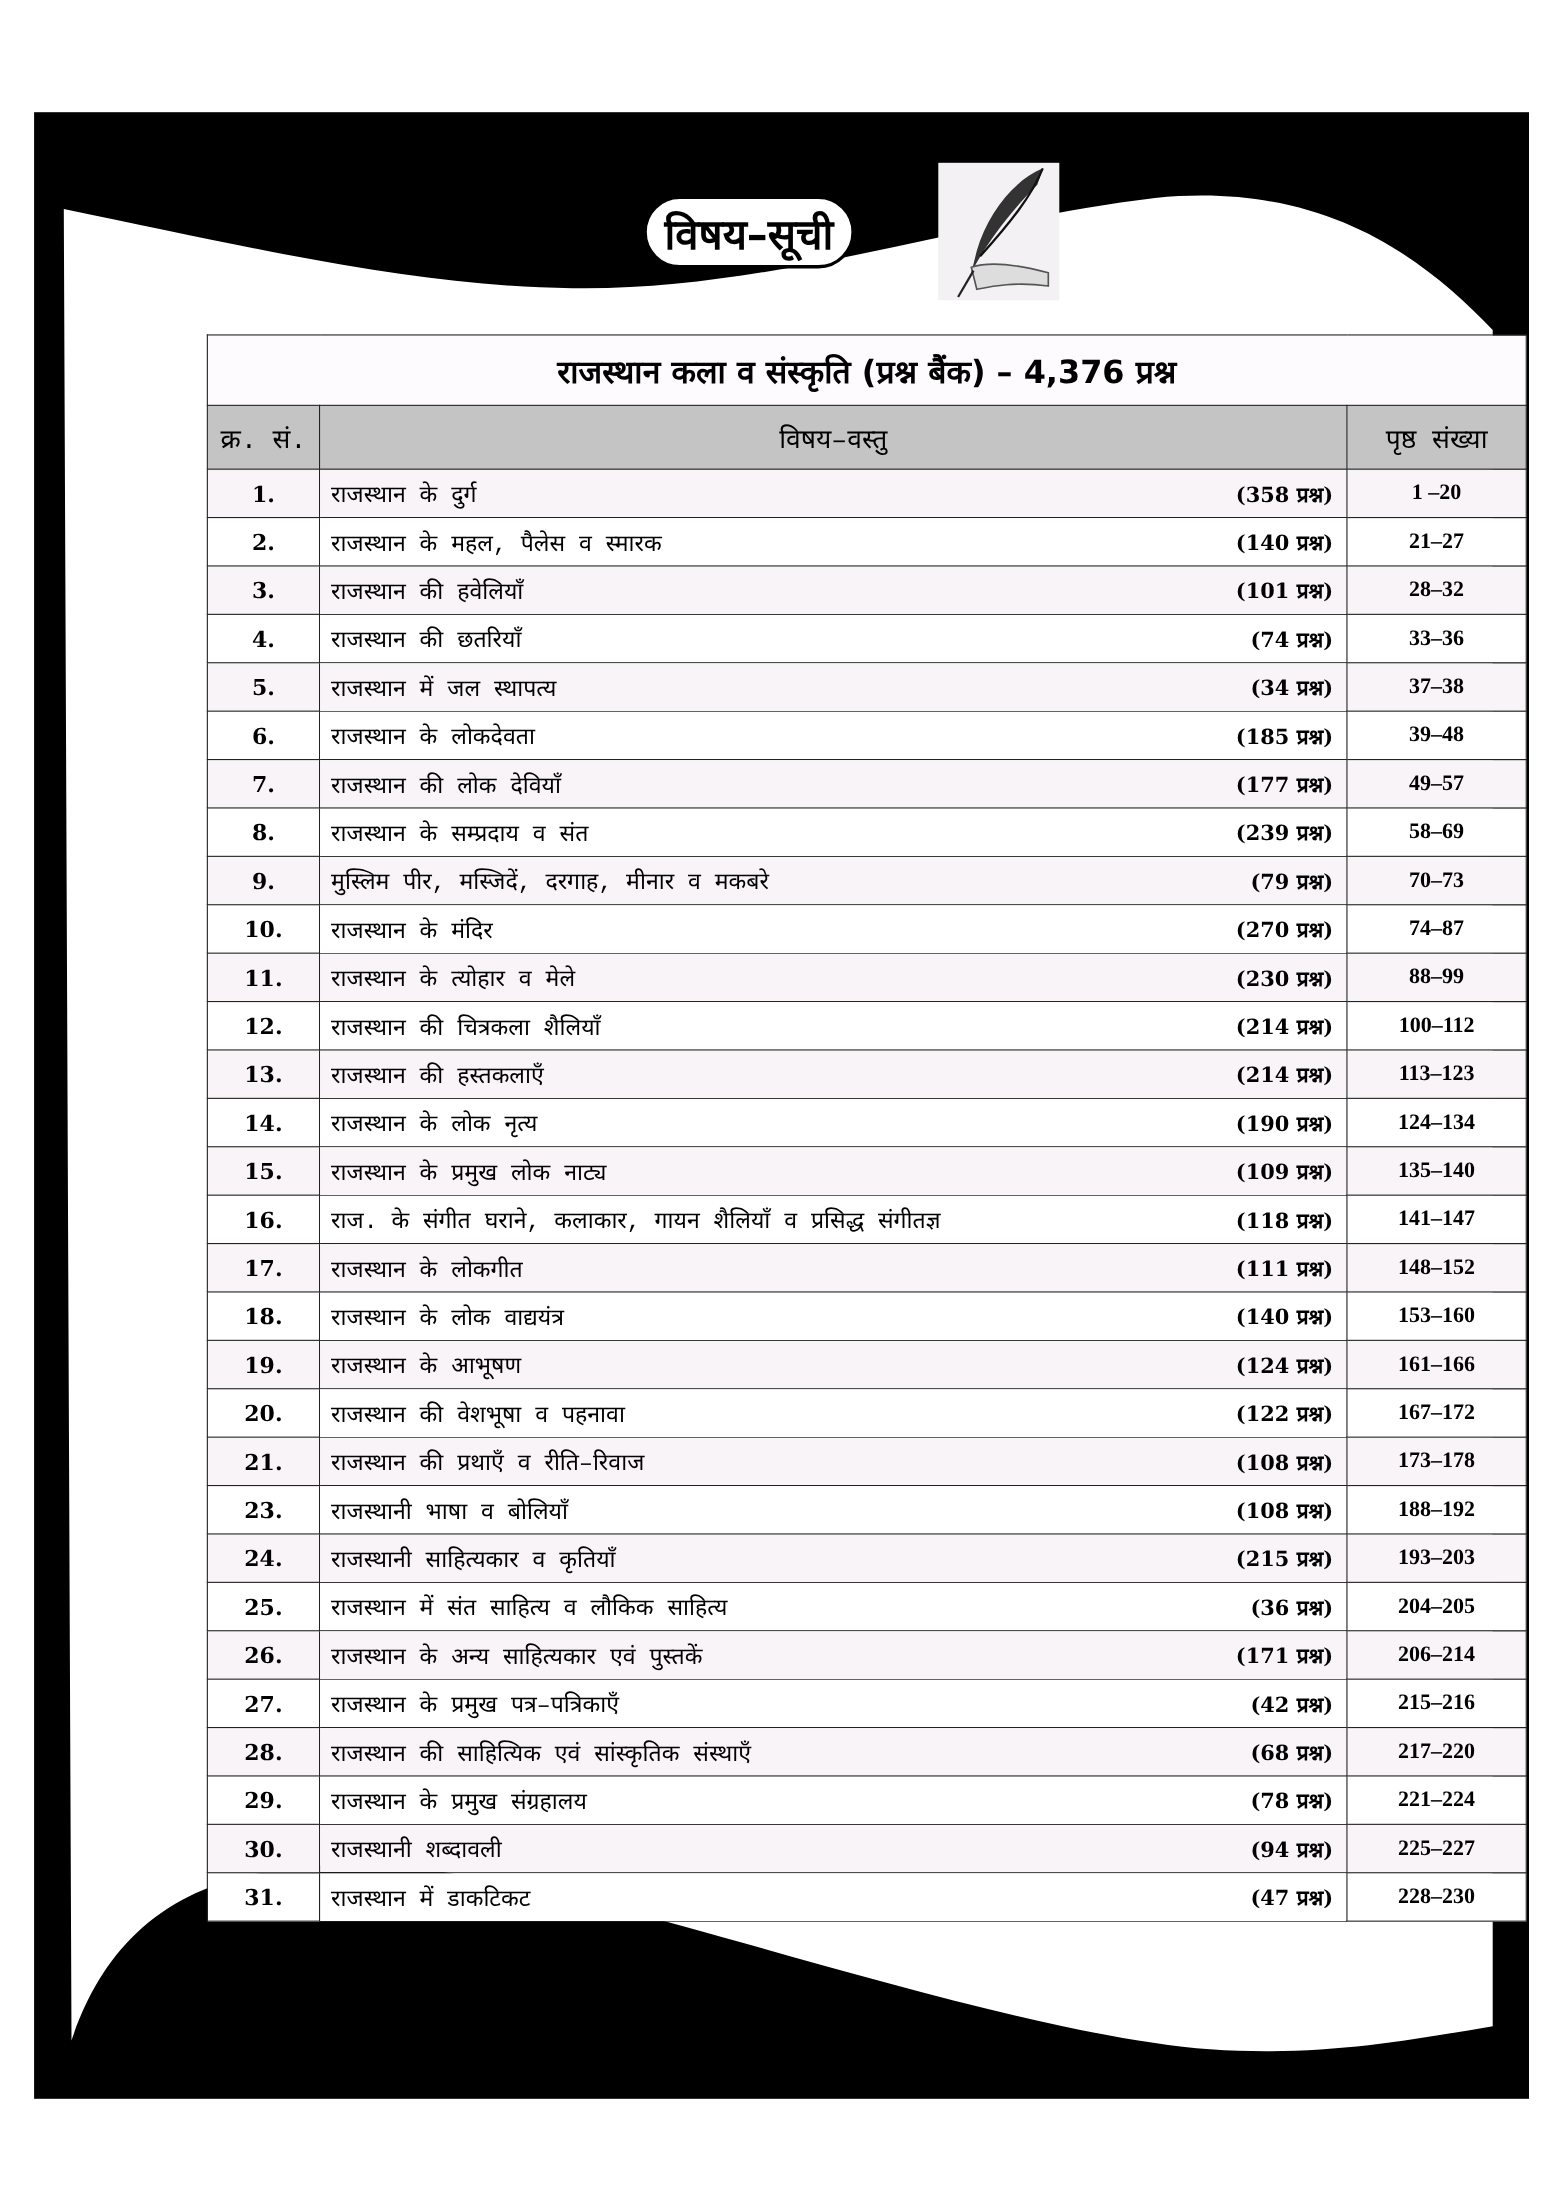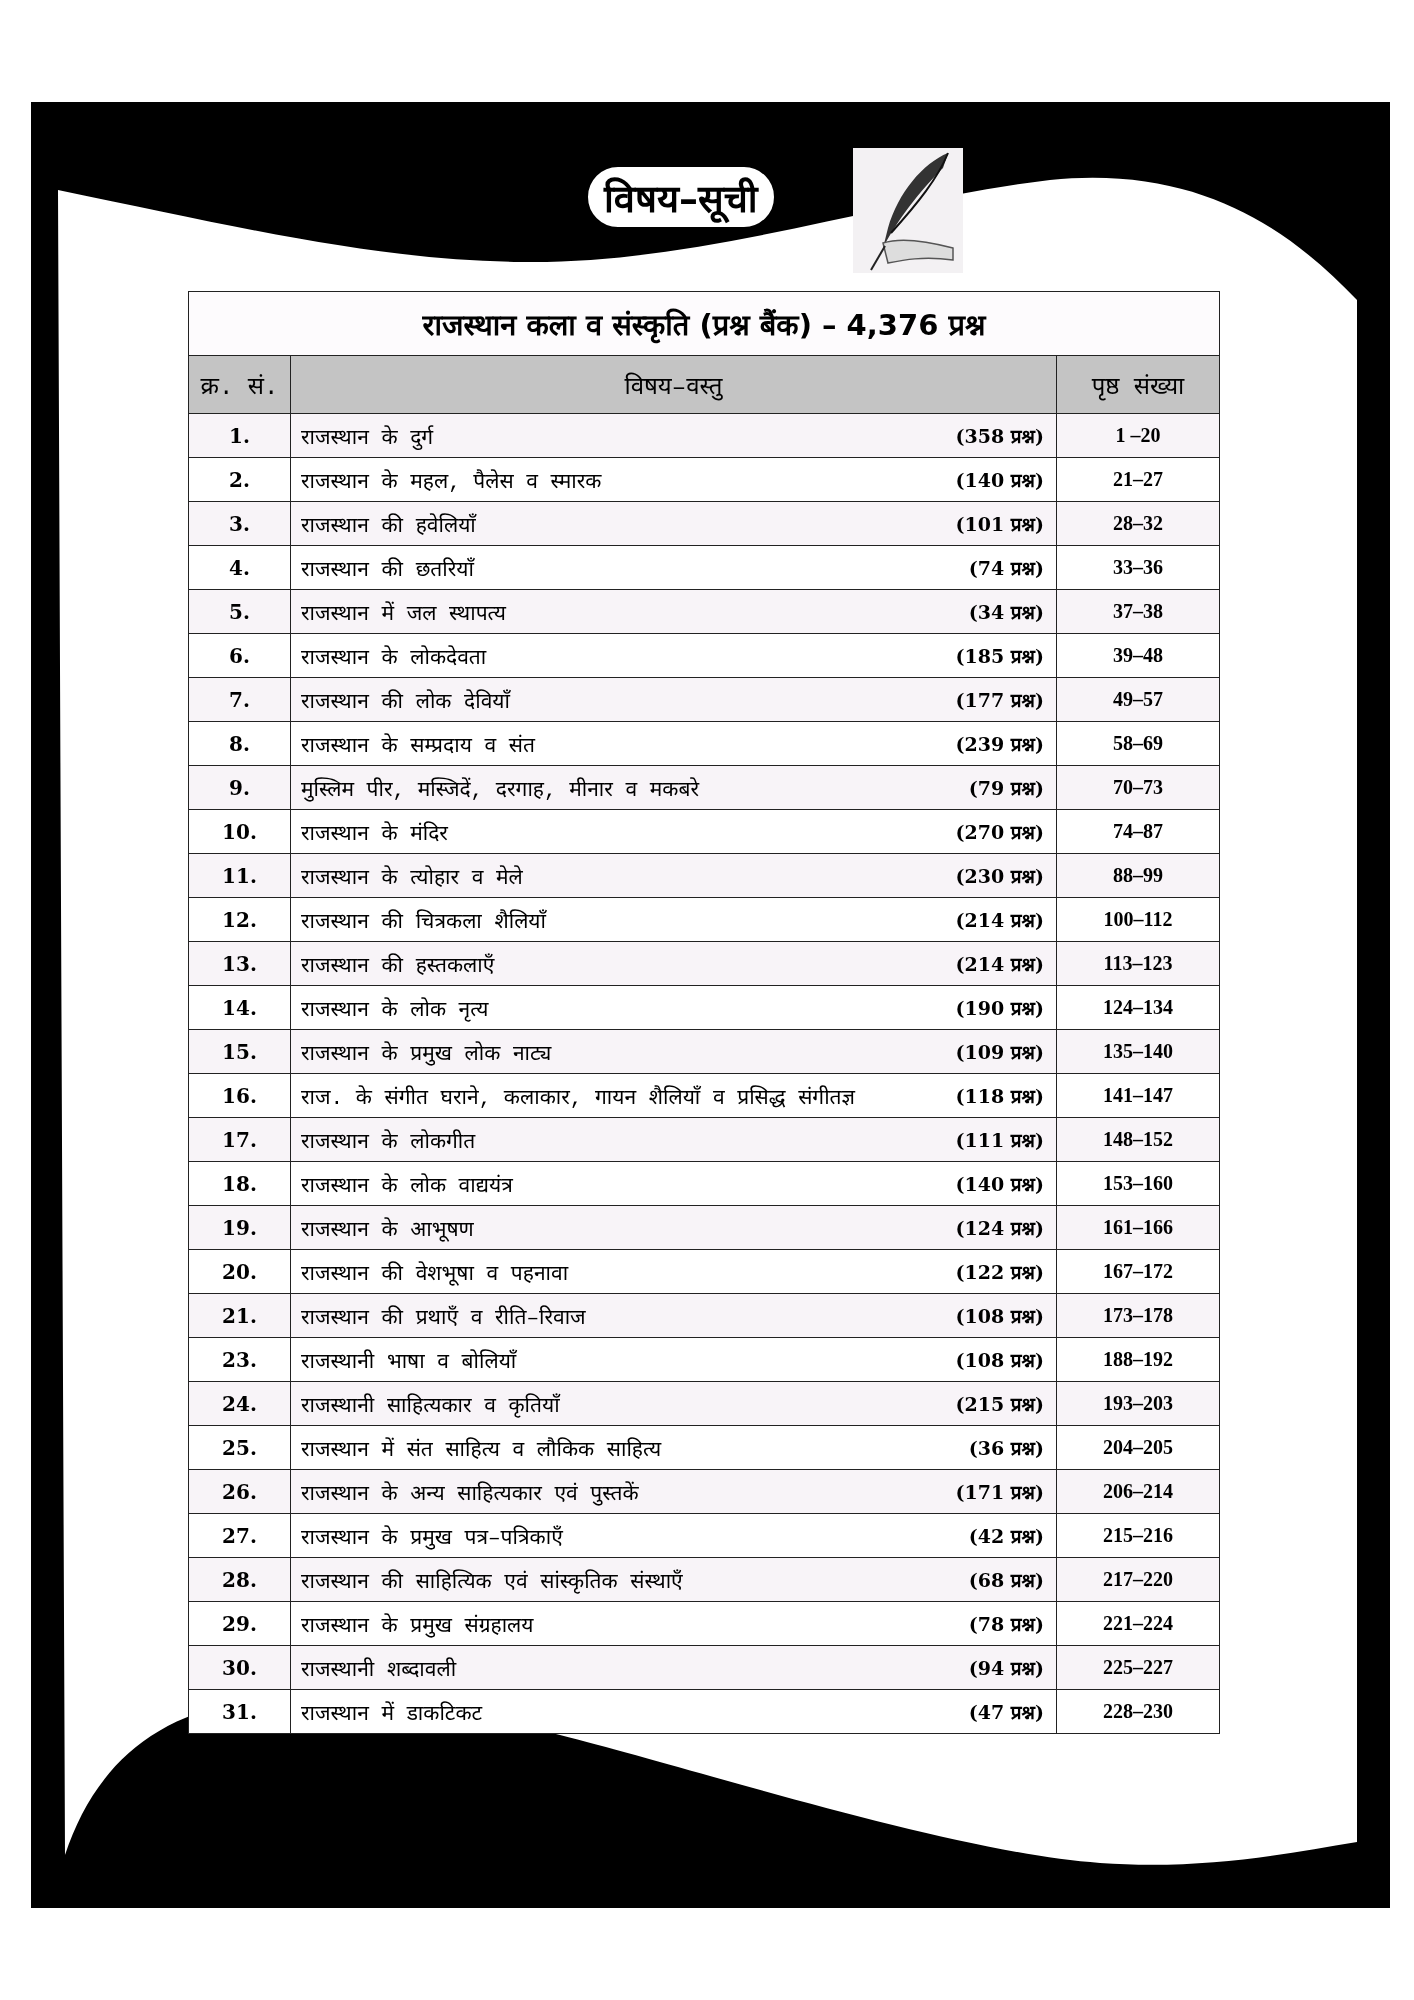--- a/index.html
+++ b/index.html
@@ -1,23 +1,23 @@
 <!DOCTYPE html>
 <html><head>
 <meta charset="utf-8">
 <style>
   html,body{margin:0;padding:0;background:#fff;}
   body{width:1414px;height:2000px;position:relative;overflow:hidden;font-family:"DejaVu Serif",serif;}
   .frame{position:absolute;left:31px;top:102px;width:1359px;height:1806px;background:#000;}
   .paper{position:absolute;left:0;top:0;width:1414px;height:2000px;}
-  .heading-wrap{position:absolute;left:585px;top:164px;height:66px;display:flex;align-items:center;}
+  .heading-wrap{position:absolute;left:585px;top:178px;height:66px;display:flex;align-items:center;}
   .heading-pill{border:3px solid #000;border-radius:34px;padding:0 16px;height:60px;display:flex;align-items:center;background:#fff;}
   .heading-pill span{font-family:"DejaVu Sans",sans-serif;font-weight:bold;font-size:38px;color:#000;letter-spacing:0px;}
   .quill{position:absolute;left:853px;top:148px;width:110px;height:125px;background:#f3f1f3;}
-  table.toc{position:absolute;left:188px;top:291px;width:1032px;border-collapse:collapse;}
+  table.toc{position:absolute;left:188px;top:304px;width:1200px;border-collapse:collapse;}
   table.toc td, table.toc th{border:1.5px solid #222;padding:0;}
   .title-row td{height:63px;background:#fdfbfd;text-align:center;font-family:"DejaVu Sans",sans-serif;font-weight:bold;font-size:29px;color:#000;}
   .head-row th{height:57px;background:#c4c4c4;font-family:Liberation Mono, monospace;font-weight:normal;font-size:24px;color:#000;}
   .row td{height:43px;font-size:20px;color:#000;}
   .row:nth-child(odd) td{background:#f8f4f8;}
   .row:nth-child(even) td{background:#fff;}
   .c-num{width:101px;text-align:center;font-weight:bold;}
   .c-sub{position:relative;}
   .c-sub .label{position:absolute;left:10px;top:50%;transform:translateY(-50%);font-family:Liberation Mono, monospace;font-size:21px;white-space:nowrap;}
   .c-sub .count{position:absolute;right:12px;top:50%;transform:translateY(-50%);font-weight:bold;font-size:19px;white-space:nowrap;}

